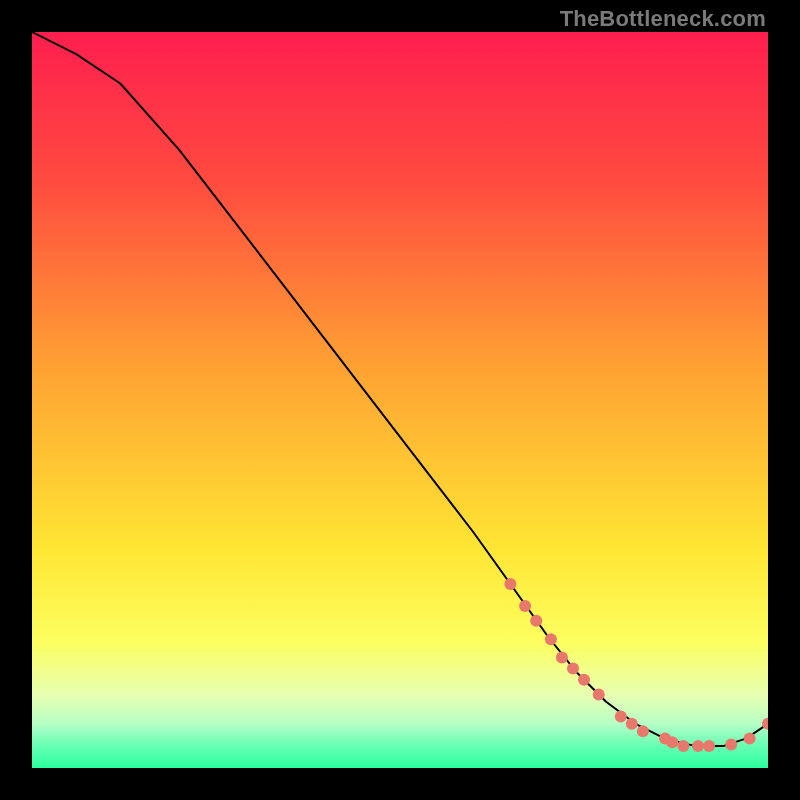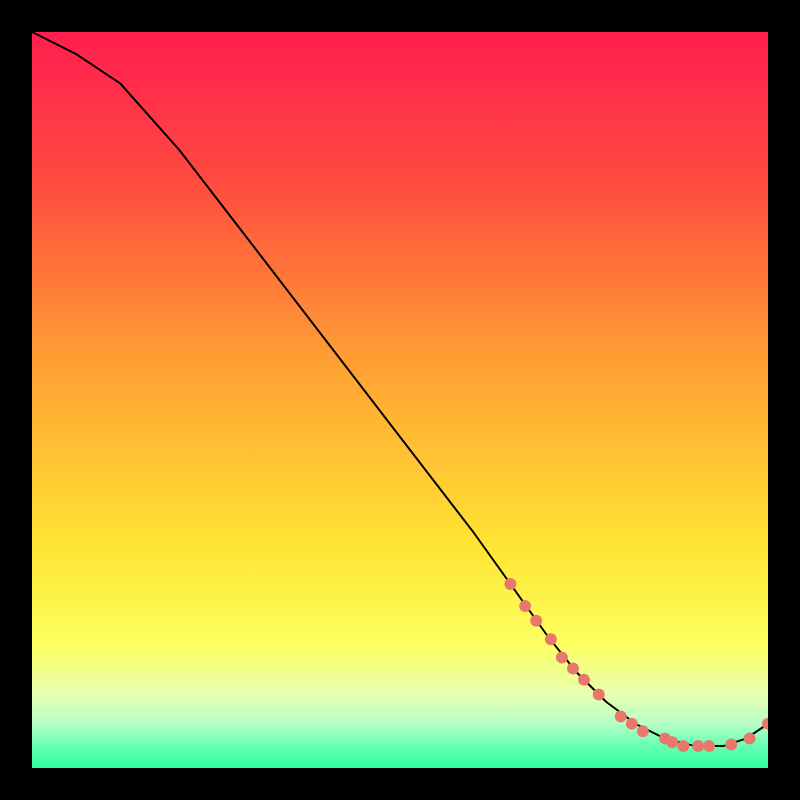--- a/index.html
+++ b/index.html
@@ -89,14 +89,15 @@
           <circle cx="666.1" cy="713.9" r="6" fill="#e9786c"></circle>
           <circle cx="677.1" cy="713.9" r="6" fill="#e9786c"></circle>
           <circle cx="699.2" cy="712.4" r="6" fill="#e9786c"></circle>
           <circle cx="717.6" cy="706.6" r="6" fill="#e9786c"></circle>
           <circle cx="736.0" cy="691.8" r="6" fill="#e9786c"></circle>
         </g>
     </svg>
 
   </div>
 
+  <div class="watermark">TheBottleneck.com</div>
 
 </div>
 
 </body></html>

